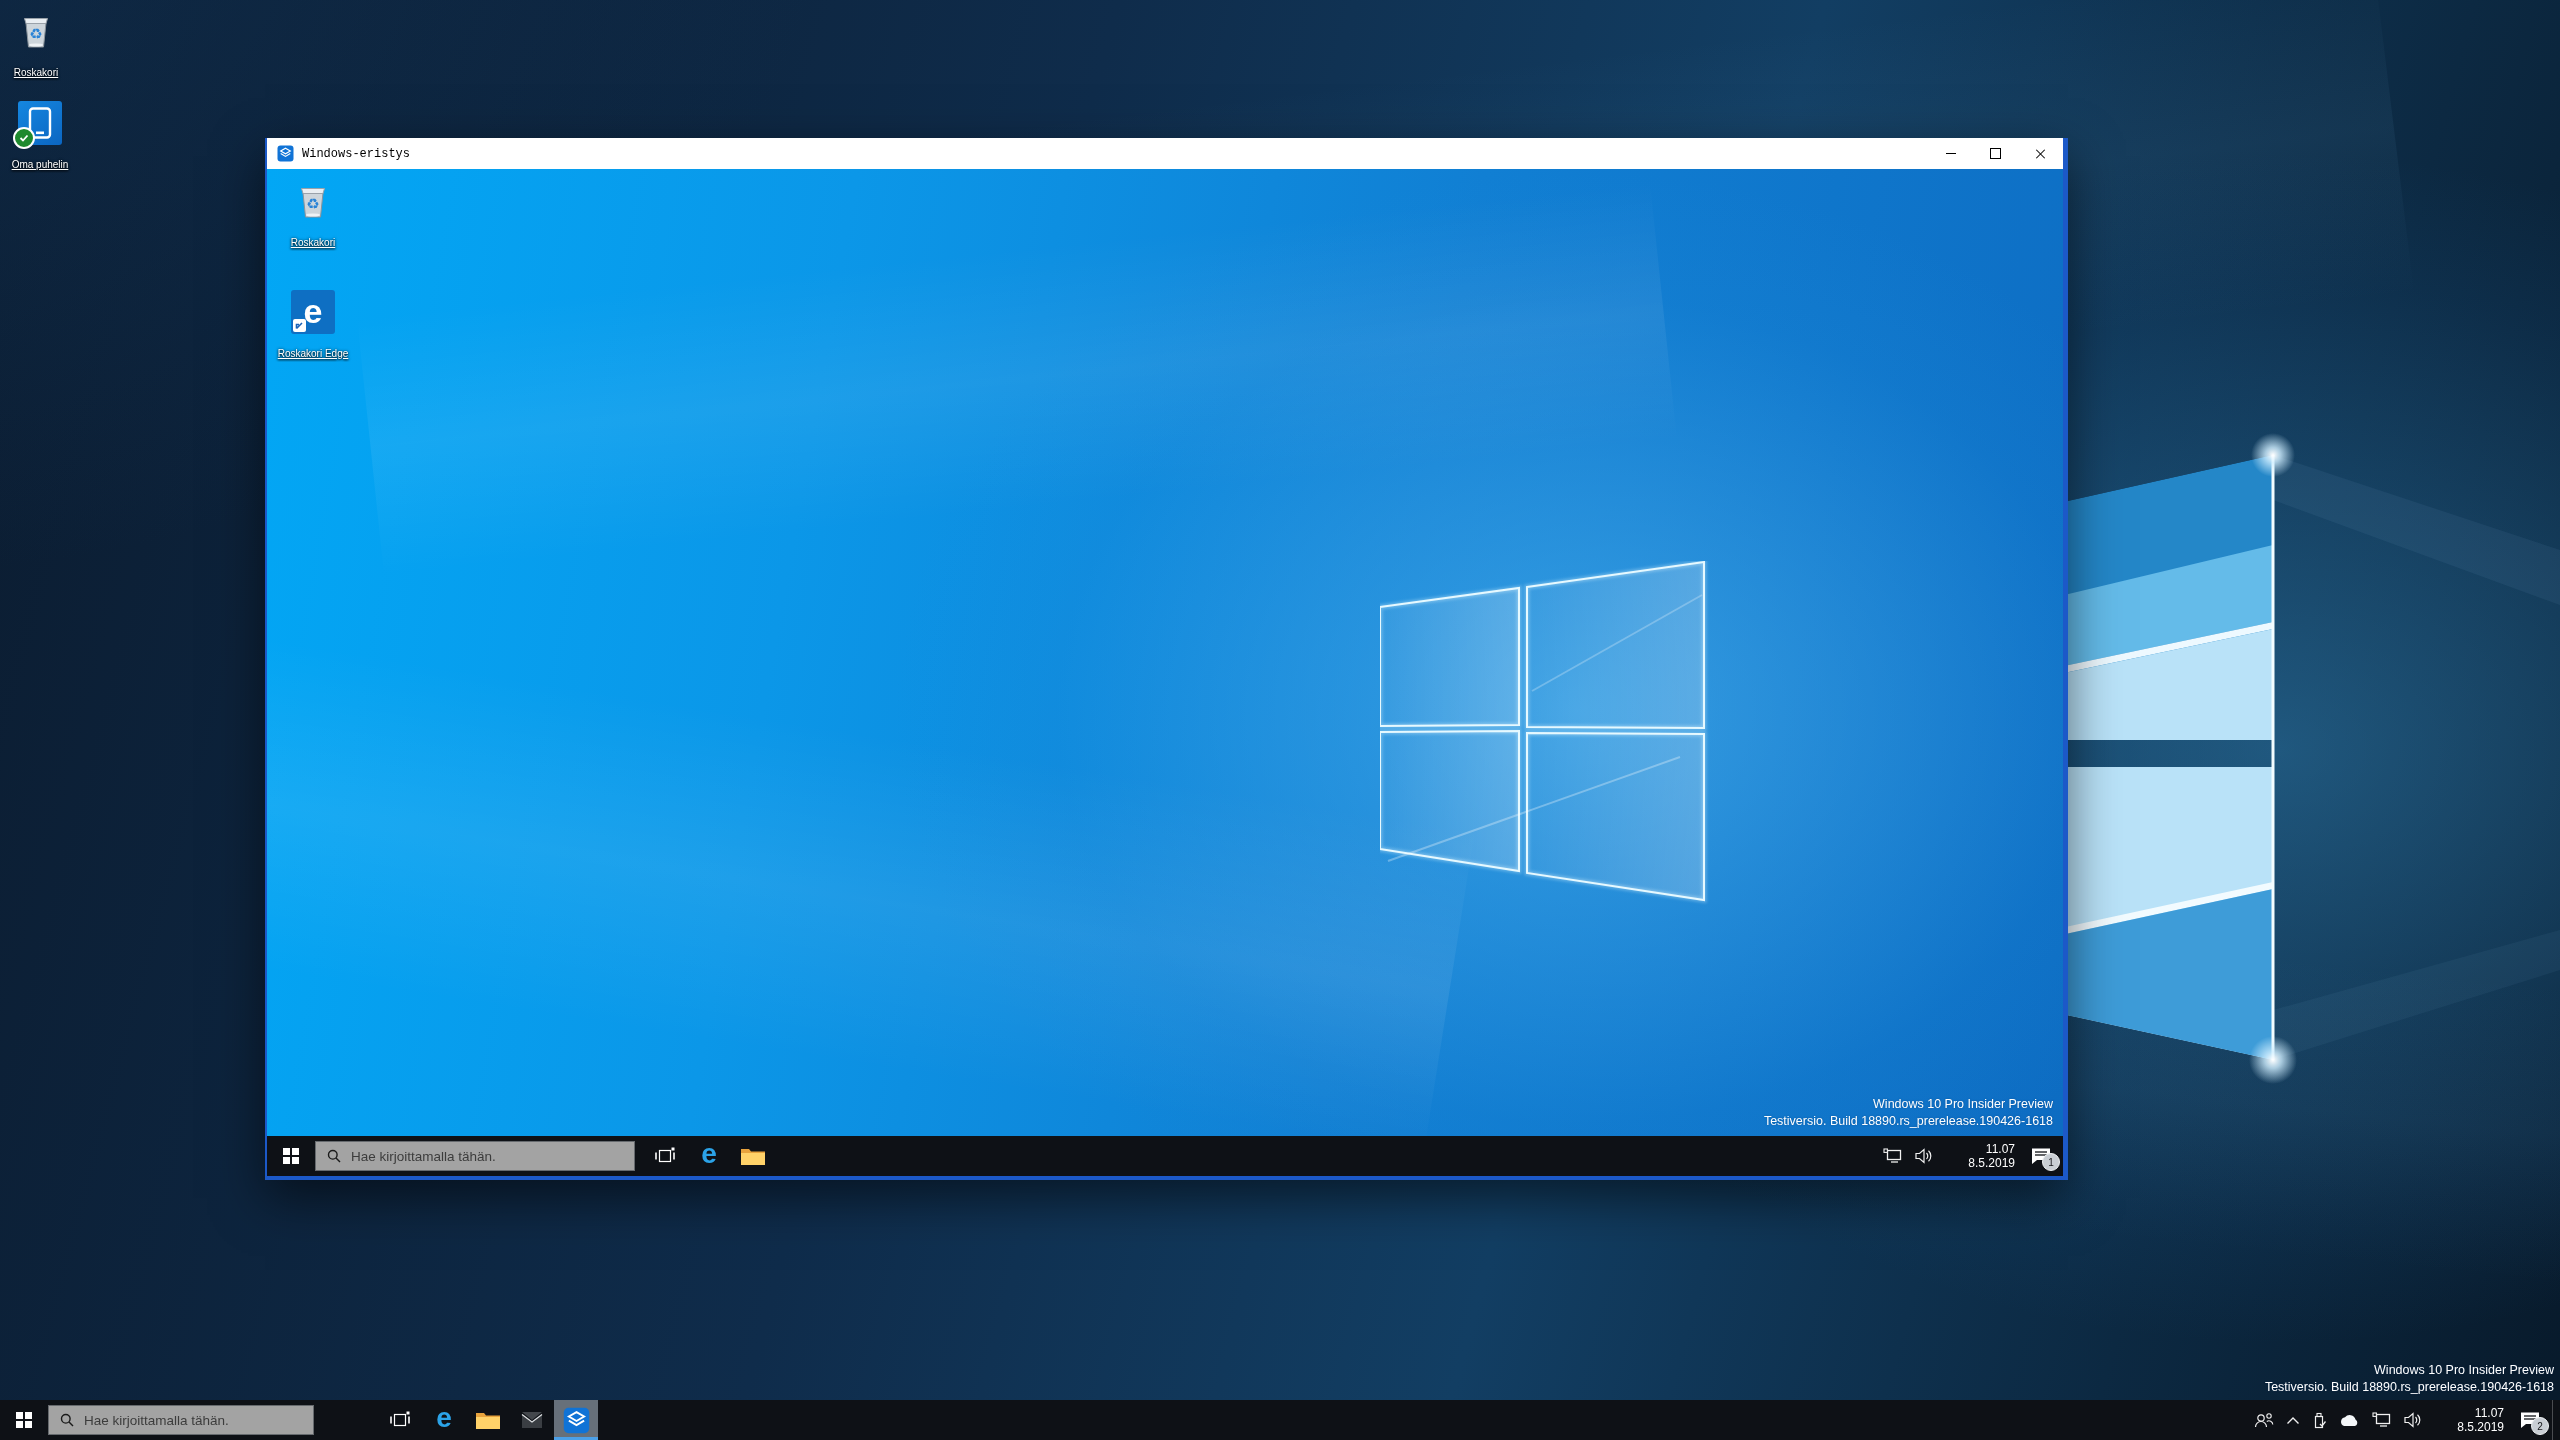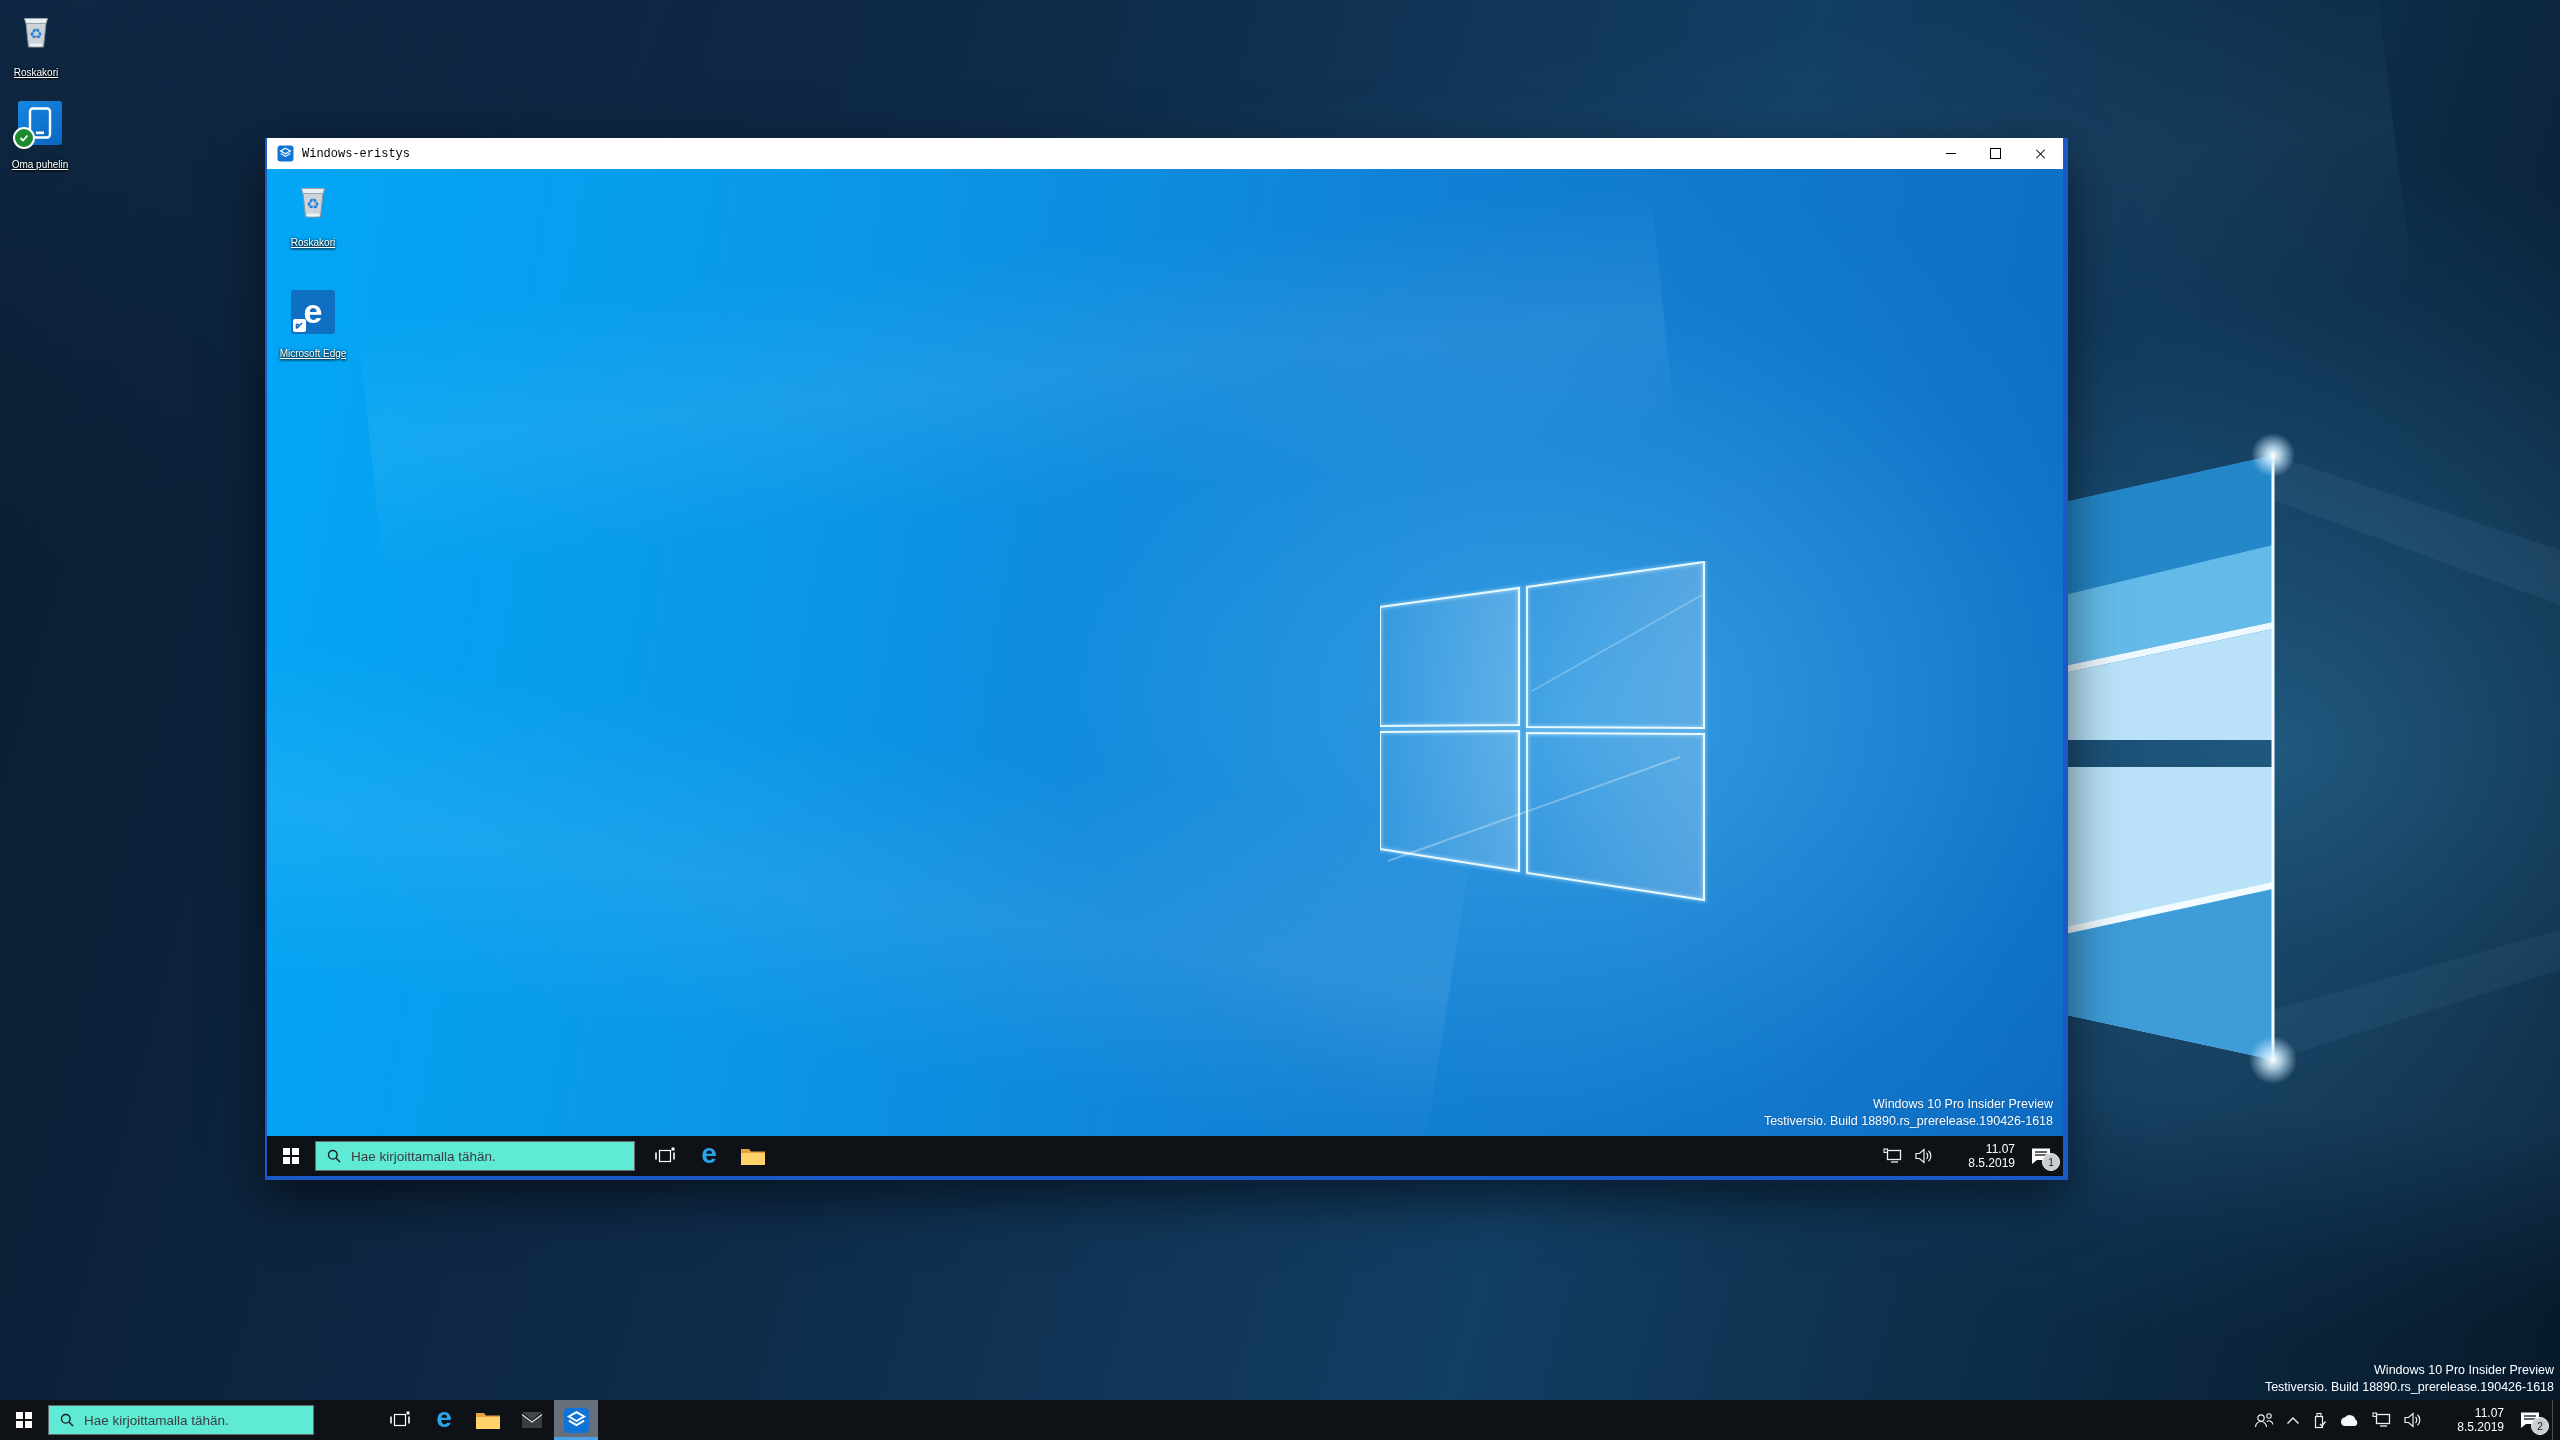--- a/index.html
+++ b/index.html
@@ -52,21 +52,21 @@
   .inner-beam2{left:-60px;top:560px;width:1250px;height:330px;transform:rotate(9deg);
     background:linear-gradient(to bottom,transparent,rgba(255,255,255,0.08) 50%,transparent);}
   .hero-inner{position:absolute;left:1113px;top:392px;width:336px;height:344px;}
   .watermark{position:absolute;right:10px;bottom:6px;text-align:right;color:#fff;font-size:12.5px;line-height:17px;
     text-shadow:0 0 2px rgba(0,40,90,.4);z-index:3;}
   
   .taskbar{position:absolute;left:0;right:0;bottom:0;height:40px;background:#0e1116;display:flex;align-items:center;z-index:10;}
   .start-btn{width:48px;height:40px;display:flex;align-items:center;justify-content:center;}
   .win-logo{display:grid;grid-template-columns:7.5px 7.5px;grid-template-rows:7.5px 7.5px;gap:1.5px;}
   .win-logo span{background:#fff;display:block;}
-  .search-box{height:28px;background:#5eead4;border:1px solid #666a6e;display:flex;align-items:center;margin-left:0;}
+  .search-box{height:28px;background:#a3a3a3;border:1px solid #666a6e;display:flex;align-items:center;margin-left:0;}
   .search-box input{border:none;background:transparent;outline:none;font-size:13.5px;color:#3c3c3c;width:100%;
     font-family:"Liberation Sans",sans-serif;}
   .search-box input::placeholder{color:#3c3c3c;opacity:1;}
   .search-glyph{margin:0 8px 0 11px;flex:0 0 auto;display:flex;}
   .tb-btn{width:44px;height:40px;display:flex;align-items:center;justify-content:center;position:relative;}
   .tb-btn.active{background:rgba(176,192,205,0.55);}
   .tb-btn.active::after{content:"";position:absolute;left:0;right:0;bottom:0;height:3px;background:#4ba0e8;}
   .edge-tb{color:#2ba3e8;font-size:28px;font-weight:bold;line-height:1;transform:translateY(-2px);}
   .tray{margin-left:auto;display:flex;align-items:center;height:40px;}
   .tray-ic{height:40px;display:flex;align-items:center;justify-content:center;padding:0 6px;}
@@ -220,21 +220,21 @@
         <div class="art">
           <div class="tile" style="background:#0e6fc3;">
             <span class="edge-e">e</span>
             <span class="badge-shortcut">
               <svg width="9" height="9" viewBox="0 0 9 9">
                   <path d="M1.5 7.5 L1.5 3.5 L4 3.5 M1.5 7.5 L7 2" stroke="#1a62b8" stroke-width="1.6" fill="none"></path>
                 </svg>
             </span>
           </div>
         </div>
-        <div class="icon-label">Microsoft Edge</div>
+        <div class="icon-label">Roskakori Edge</div>
       </div>
 
       <div class="watermark">
         <div>Windows 10 Pro Insider Preview</div>
         <div>Testiversio. Build 18890.rs_prerelease.190426-1618</div>
       </div>
     </div>
 
     <div class="taskbar" style="position:relative;">
       <div class="start-btn">

